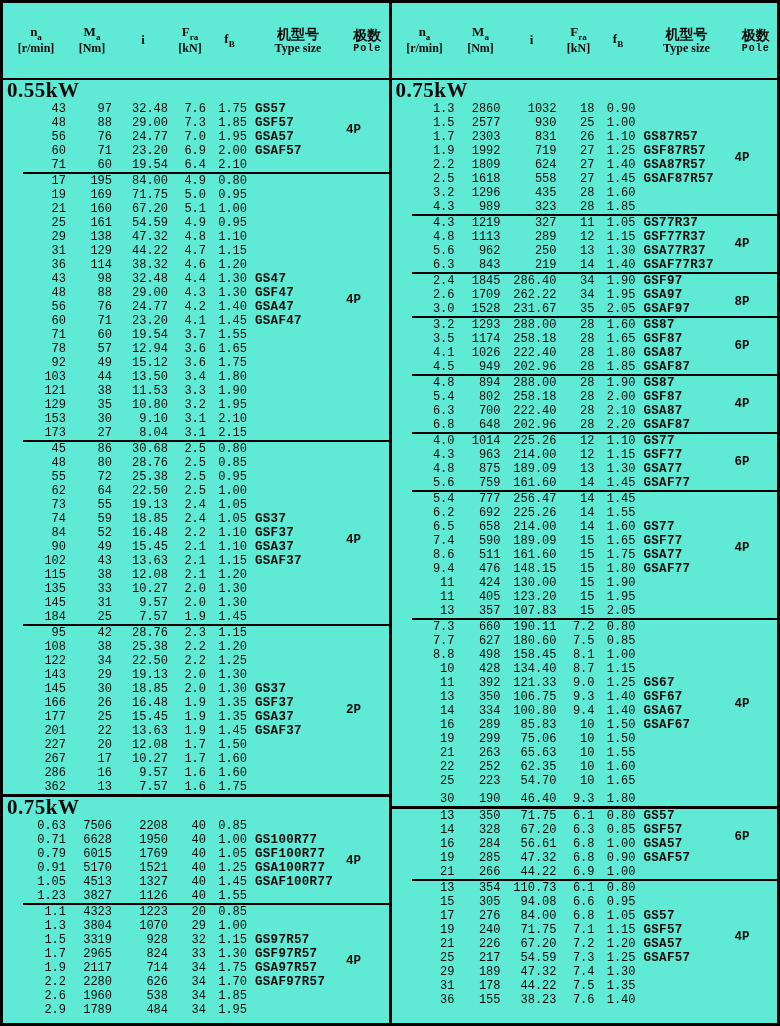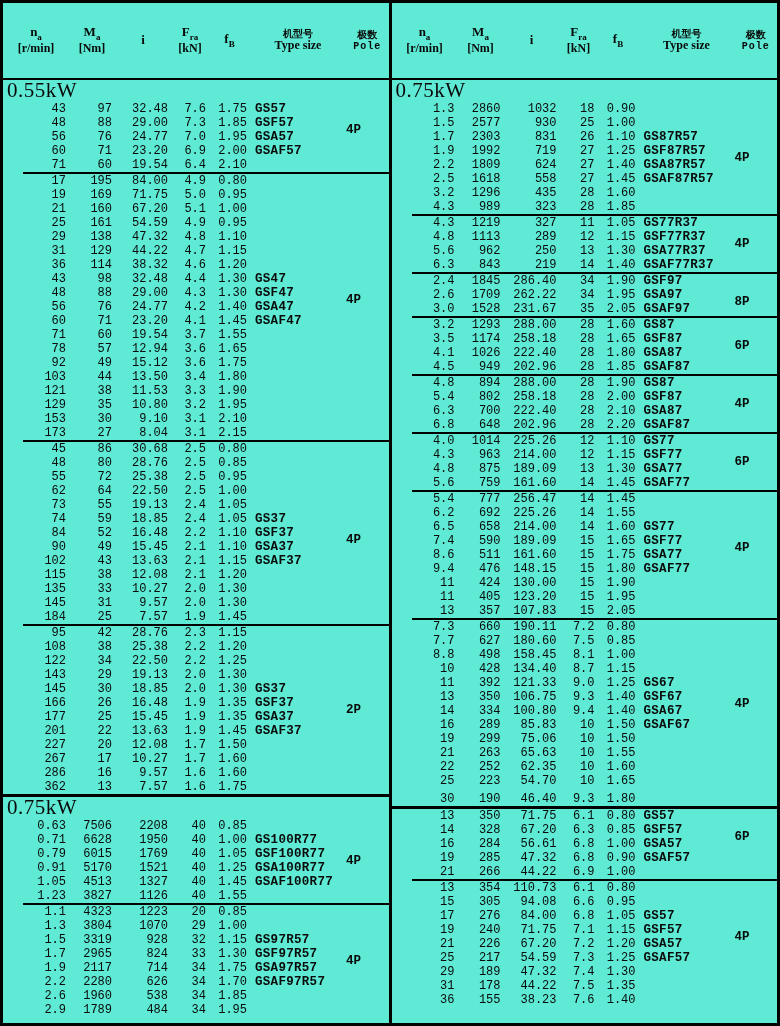--- a/index.html
+++ b/index.html
@@ -12,27 +12,27 @@
   }
   .half{flex:1;display:flex;flex-direction:column;min-width:0;}
   .vdivider{width:3px;background:#000;flex:0 0 3px;}
   .thead{
     height:75px;flex:0 0 75px;border-bottom:2px solid #000;
     display:grid;grid-template-columns:66px 46px 56px 38px 41px 96px 1fr;
     align-items:center;
   }
   .th{text-align:center;font-weight:bold;line-height:1.15;}
   .th-main{font-size:13px;}
-  .th-main.cjk{font-size:10px;font-family:"DejaVu Sans", sans-serif;}
+  .th-main.cjk{font-size:14px;font-family:"DejaVu Sans", sans-serif;}
   .th-unit{font-size:12px;}
   .th-unit.mono{font-family:"Liberation Mono", monospace;font-size:10px;letter-spacing:1px;}
   sub{font-size:9px;}
   .tbody{flex:1;display:flex;flex-direction:column;}
   .sec-title{
-    height:22px;flex:0 0 22px;font-size:21px;font-weight:normal;
+    height:22px;flex:0 0 22px;font-size:21px;font-weight:bold;
     line-height:21px;padding-left:4px;letter-spacing:0.5px;
   }
   .block{position:relative;font-family:Liberation Mono, monospace;}
   .row{
     display:grid;grid-template-columns:66px 46px 56px 38px 41px 96px 1fr;
     height:14px;line-height:14px;font-size:12px;
   }
   .cell{white-space:nowrap;overflow:visible;}
   .cell.num{text-align:right;padding-right:3px;}
   .cell.model{font-weight:bold;padding-left:5px;font-size:12.5px;letter-spacing:0.3px;}

